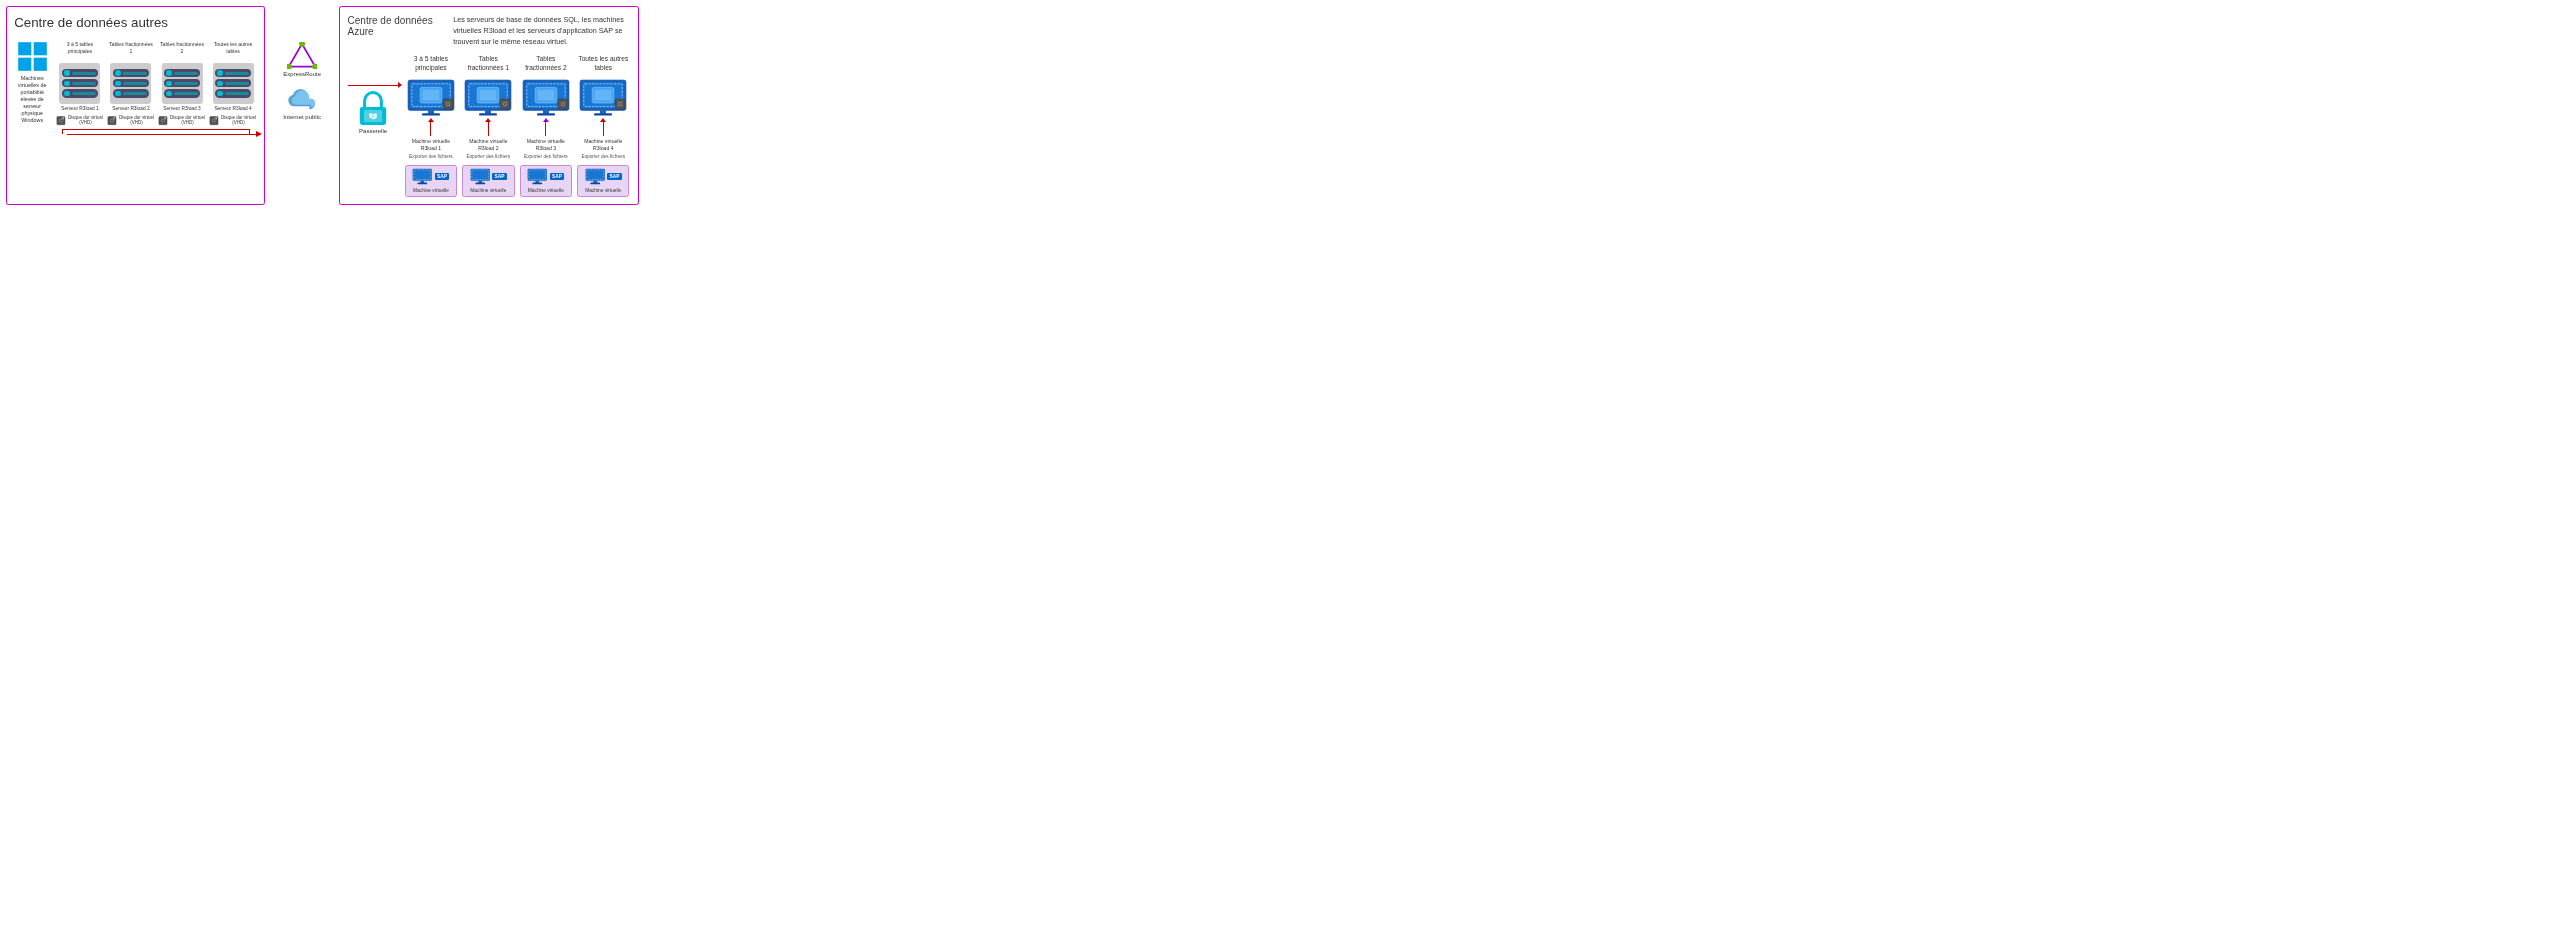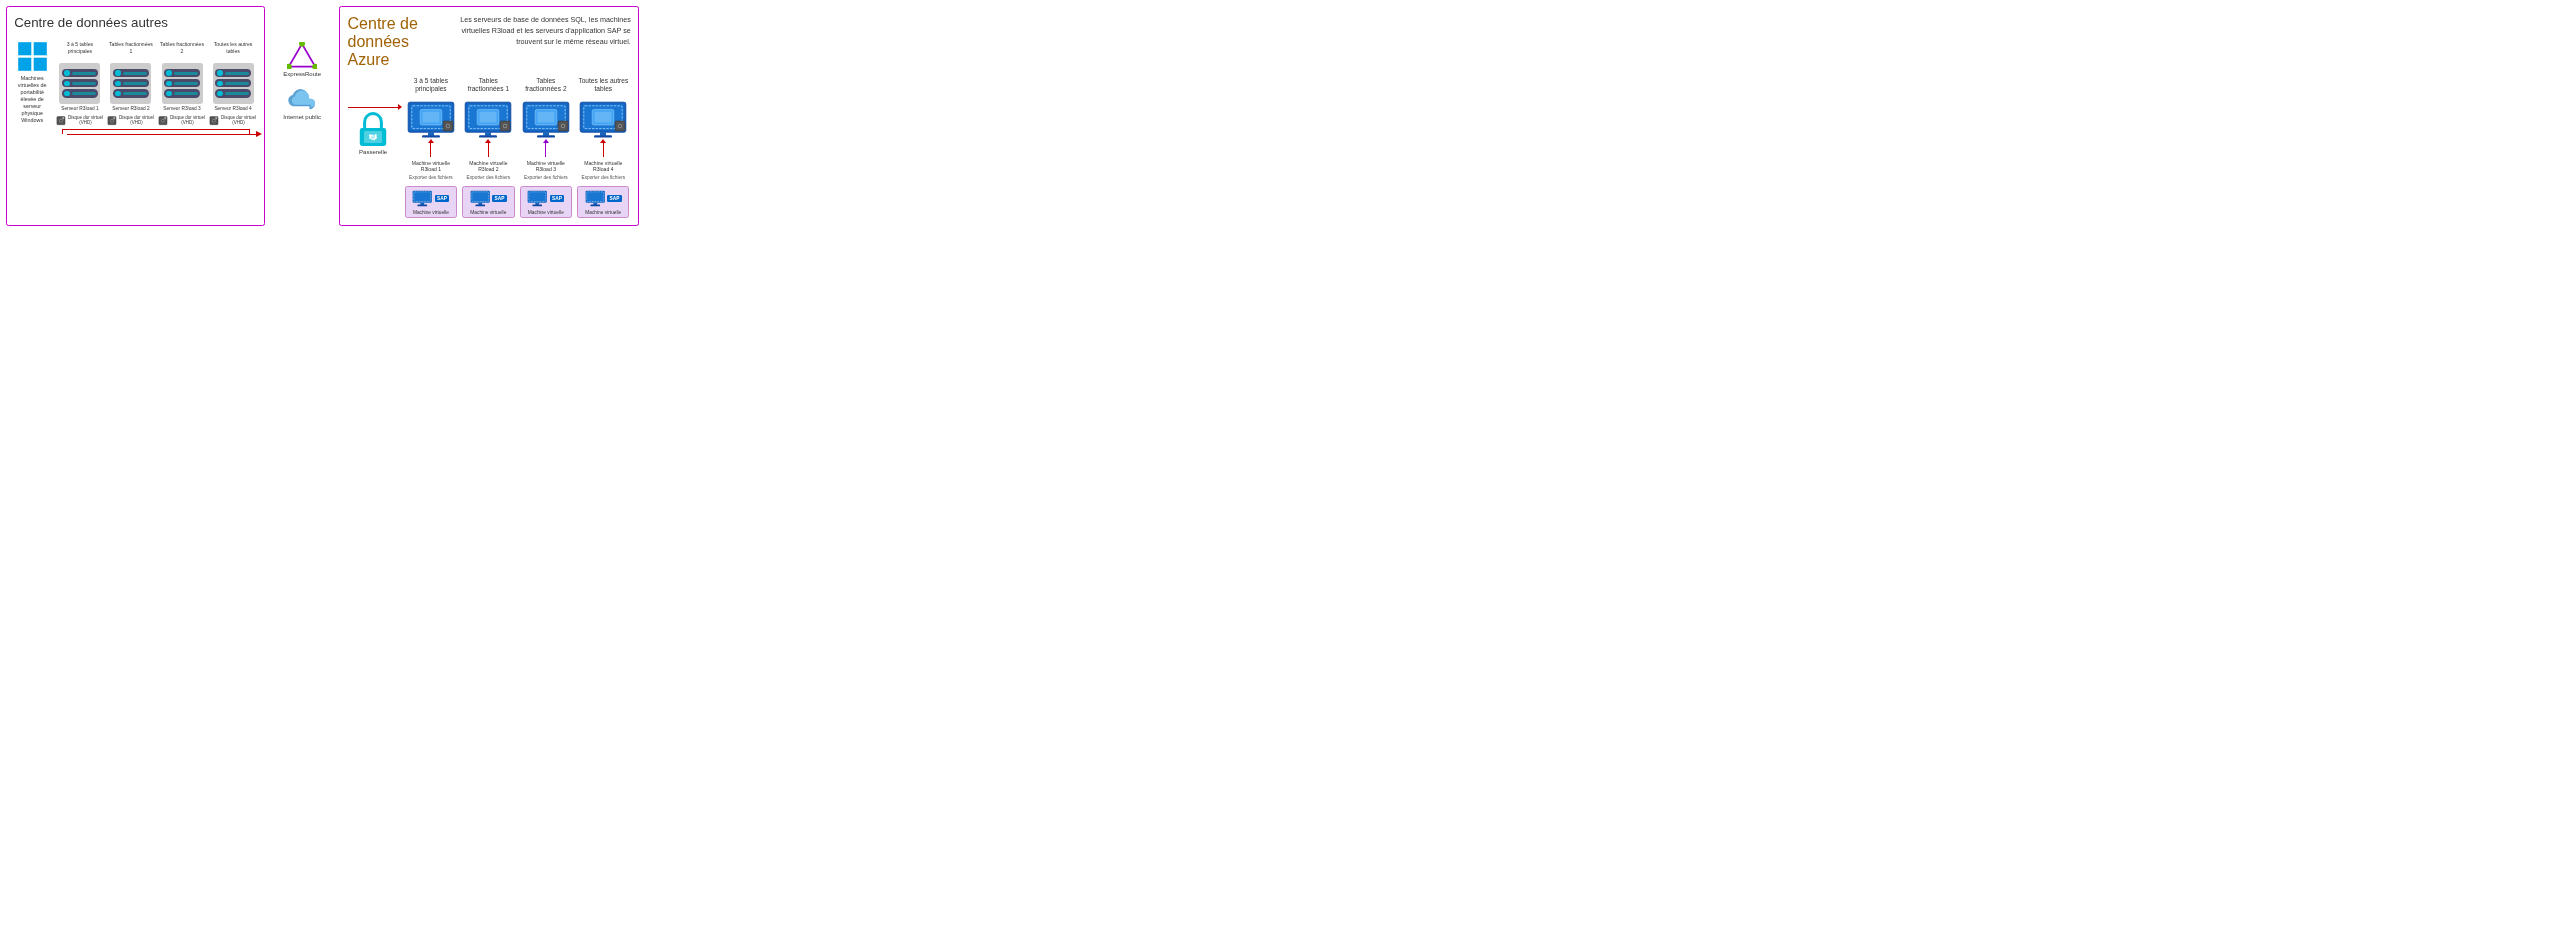--- a/index.html
+++ b/index.html
@@ -135,31 +135,30 @@
       padding: 8.4px 7.2px 7.2px;
       flex: 1;
       position: relative;
     }
     .right-top {
       display: flex;
       gap: 9.6px;
       margin-bottom: 7.2px;
     }
     .right-title {
-      font-size: 16px;
+      font-size: 10px;
       font-weight: 300;
-      color: #a16207;
+      color: #404040;
       flex: 0 0 96px;
     }
     .right-desc {
       font-size: 7.2px;
       color: #333;
       line-height: 1.5;
       flex: 1;
-      text-align: right;
     }
     .col-section {
       flex: 1;
       display: flex;
       flex-direction: column;
       align-items: center;
       gap: 2.4px;
     }
     .col-header {
       font-size: 6.6px;

